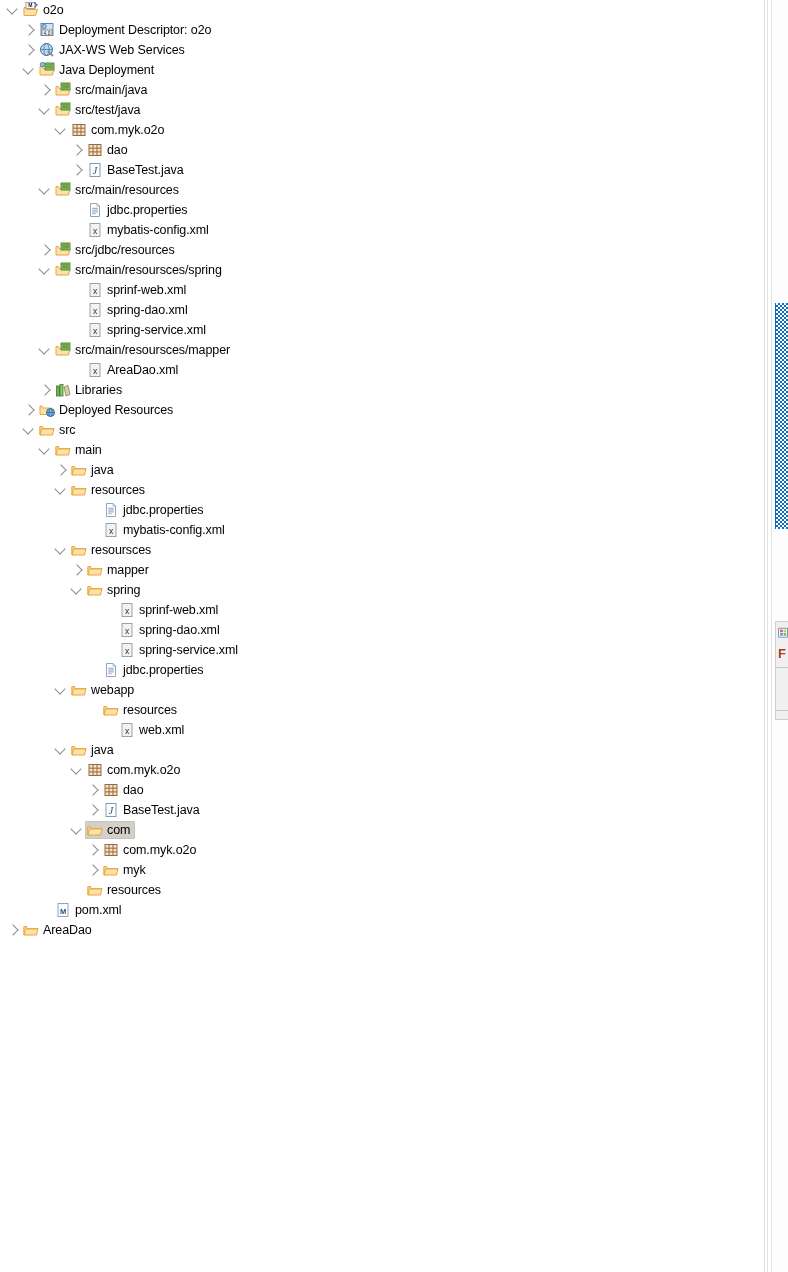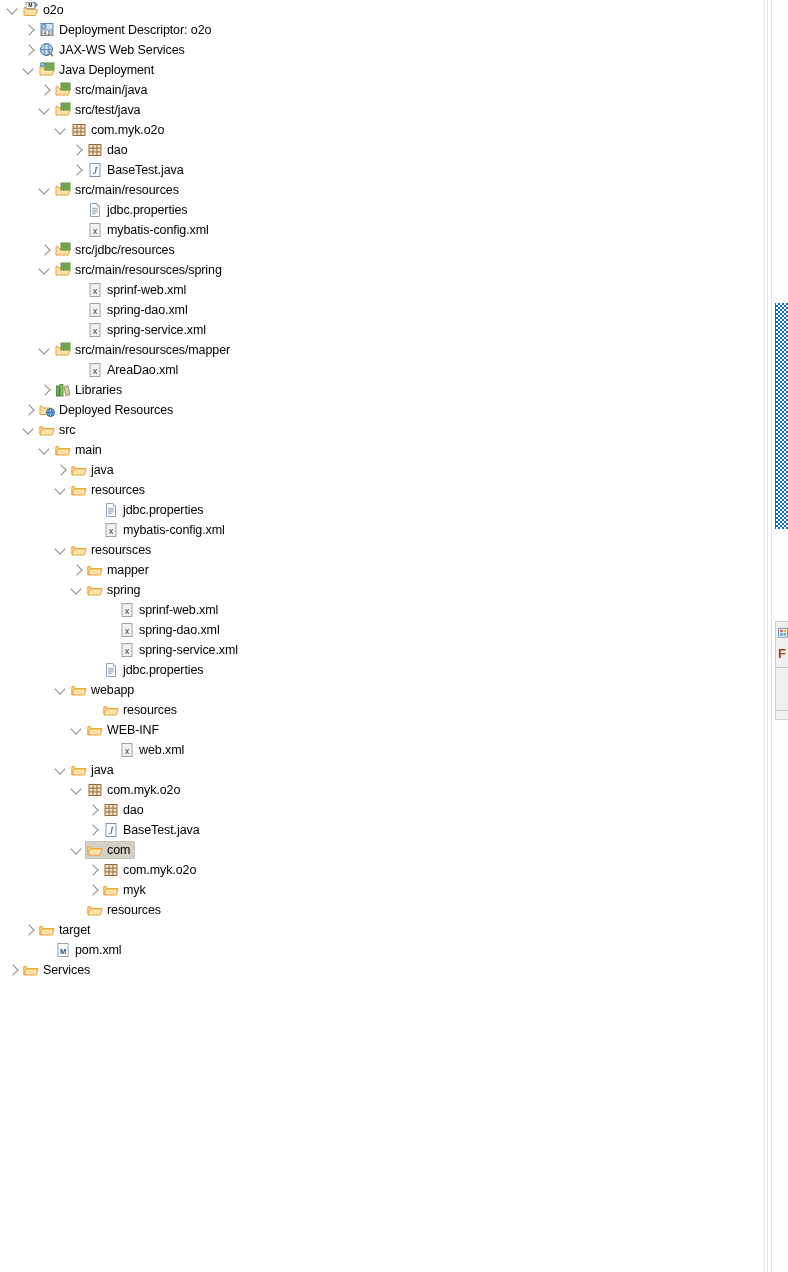--- a/index.html
+++ b/index.html
@@ -690,33 +690,20 @@
           <span class="icon">
             <svg width="16" height="16" viewBox="0 0 16 16">
         <path d="M1 4.5 L1 13 L13.5 13 L15 6.5 L4.2 6.5 L3.2 4.5 Z" fill="#fbe3a8" stroke="#e8a33d" stroke-width="1" stroke-linejoin="round"></path>
         <path d="M1 4.5 L1 13 L3 7 L14.8 7 L15 6.5 L4.2 6.5 L3.2 4.5 Z" fill="#f8d78c" stroke="#e8a33d" stroke-width=".8"></path>
       </svg>
           </span>
           <span class="label">resources</span>
         </span>
       </div>
       <div class="row">
-        <span class="gap" style="width: 69px;"></span>
-        <span class="twisty expanded"></span>
-        <span class="sel-wrap">
-          <span class="icon">
-            <svg width="16" height="16" viewBox="0 0 16 16">
-        <path d="M1 4.5 L1 13 L13.5 13 L15 6.5 L4.2 6.5 L3.2 4.5 Z" fill="#fbe3a8" stroke="#e8a33d" stroke-width="1" stroke-linejoin="round"></path>
-        <path d="M1 4.5 L1 13 L3 7 L14.8 7 L15 6.5 L4.2 6.5 L3.2 4.5 Z" fill="#f8d78c" stroke="#e8a33d" stroke-width=".8"></path>
-      </svg>
-          </span>
-          <span class="label">WEB-INF</span>
-        </span>
-      </div>
-      <div class="row">
         <span class="gap" style="width: 101px;"></span>
         <span class="twisty none"></span>
         <span class="sel-wrap">
           <span class="icon">
             <svg width="16" height="16" viewBox="0 0 16 16">
         <rect x="3" y="1.5" width="10" height="13" fill="#f2f2f2" stroke="#9aa3ad" stroke-width="1"></rect>
         <text x="8" y="11.5" font-family="Liberation Sans, sans-serif" font-size="8.5" fill="#333333" text-anchor="middle">x</text>
       </svg>
           </span>
           <span class="label">web.xml</span>
@@ -820,33 +807,20 @@
           <span class="icon">
             <svg width="16" height="16" viewBox="0 0 16 16">
         <path d="M1 4.5 L1 13 L13.5 13 L15 6.5 L4.2 6.5 L3.2 4.5 Z" fill="#fbe3a8" stroke="#e8a33d" stroke-width="1" stroke-linejoin="round"></path>
         <path d="M1 4.5 L1 13 L3 7 L14.8 7 L15 6.5 L4.2 6.5 L3.2 4.5 Z" fill="#f8d78c" stroke="#e8a33d" stroke-width=".8"></path>
       </svg>
           </span>
           <span class="label">resources</span>
         </span>
       </div>
       <div class="row">
-        <span class="gap" style="width: 21px;"></span>
-        <span class="twisty collapsed"></span>
-        <span class="sel-wrap">
-          <span class="icon">
-            <svg width="16" height="16" viewBox="0 0 16 16">
-        <path d="M1 4.5 L1 13 L13.5 13 L15 6.5 L4.2 6.5 L3.2 4.5 Z" fill="#fbe3a8" stroke="#e8a33d" stroke-width="1" stroke-linejoin="round"></path>
-        <path d="M1 4.5 L1 13 L3 7 L14.8 7 L15 6.5 L4.2 6.5 L3.2 4.5 Z" fill="#f8d78c" stroke="#e8a33d" stroke-width=".8"></path>
-      </svg>
-          </span>
-          <span class="label">target</span>
-        </span>
-      </div>
-      <div class="row">
         <span class="gap" style="width: 37px;"></span>
         <span class="twisty none"></span>
         <span class="sel-wrap">
           <span class="icon">
             <svg width="16" height="16" viewBox="0 0 16 16">
         <rect x="3" y="1.5" width="10" height="13" fill="#ffffff" stroke="#9aa3ad" stroke-width="1"></rect>
         <text x="8" y="11.5" font-family="Liberation Sans, sans-serif" font-size="7.5" font-weight="bold" fill="#1a4e8a" text-anchor="middle">M</text>
       </svg>
           </span>
           <span class="label">pom.xml</span>
@@ -855,21 +829,21 @@
       <div class="row">
         <span class="gap" style="width: 5px;"></span>
         <span class="twisty collapsed"></span>
         <span class="sel-wrap">
           <span class="icon">
             <svg width="16" height="16" viewBox="0 0 16 16">
         <path d="M1 4.5 L1 13 L13.5 13 L15 6.5 L4.2 6.5 L3.2 4.5 Z" fill="#fbe3a8" stroke="#e8a33d" stroke-width="1" stroke-linejoin="round"></path>
         <path d="M1 4.5 L1 13 L3 7 L14.8 7 L15 6.5 L4.2 6.5 L3.2 4.5 Z" fill="#f8d78c" stroke="#e8a33d" stroke-width=".8"></path>
       </svg>
           </span>
-          <span class="label">Services</span>
+          <span class="label">AreaDao</span>
         </span>
       </div>
     </div>
 
   <div id="right-gutter">
     <div class="v-sep a"></div>
     <div class="v-sep b"></div>
     <div class="v-sep c"></div>
     <div id="scroll-track"></div>
     <div id="scroll-thumb"></div>

